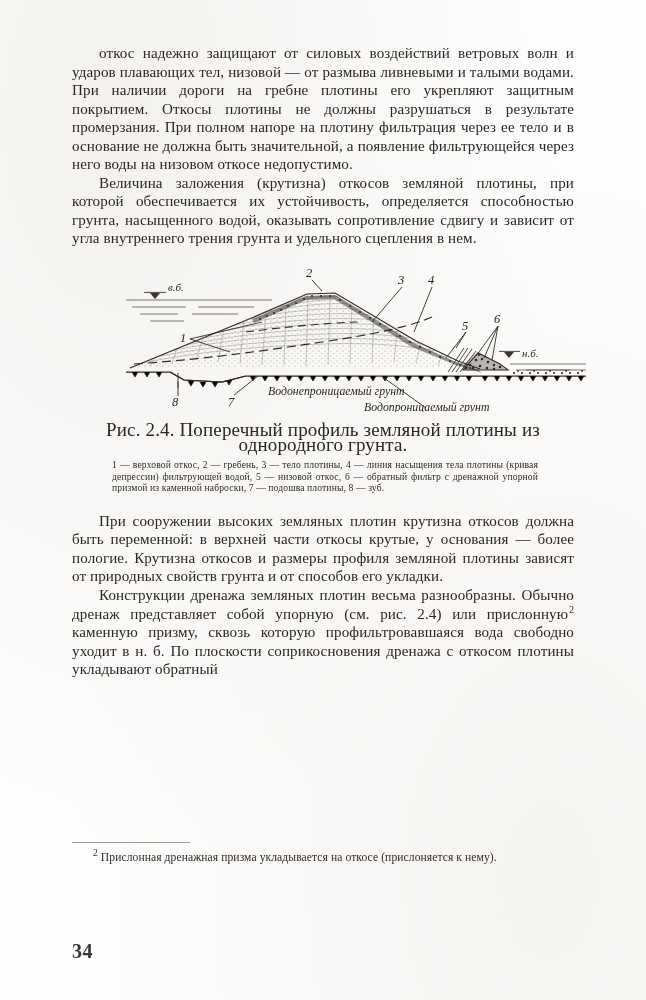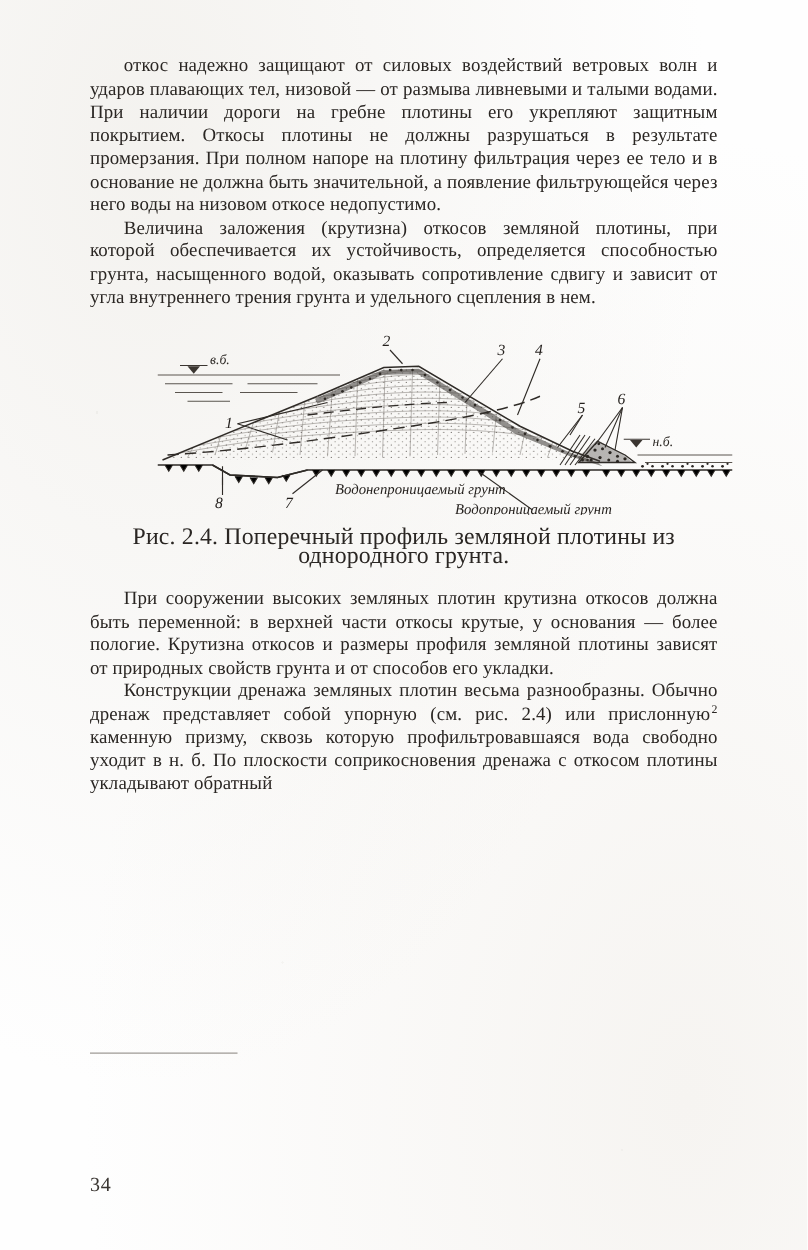--- a/index.html
+++ b/index.html
@@ -109,23 +109,24 @@
     text-indent: 20px;
     color: #2f2b27;
     letter-spacing: 0.08px;
   }
   p.footnote + p.footnote { margin-top: 1px; }
 
   .page-number {
     position: absolute;
     left: 72px;
     top: 940px;
-    font-size: 16px;
+    font-size: 20px;
     color: #3a3632;
     letter-spacing: 0.5px;
+    font-weight: bold;
   }
 
   
   .speckle {
     position: absolute;
     inset: 0;
     pointer-events: none;
     opacity: 0.30;
     background-image:
       radial-gradient(circle at 12% 33%, rgba(120,112,100,.20) 0 1px, transparent 1px),
@@ -378,28 +379,30 @@
             <text x="102" y="146">7</text>
             <text x="46" y="146">8</text>
           </g>
 
           <text x="142" y="135" font-family="Liberation Serif, serif" font-size="11.8" font-style="italic" fill="#231f1c">Водонепроницаемый грунт</text>
           <text x="238" y="151" font-family="Liberation Serif, serif" font-size="11.8" font-style="italic" fill="#231f1c">Водопроницаемый грунт</text>
         </svg>
       </div>
 
       <div class="fig-caption">Рис. 2.4. Поперечный профиль земляной плотины из однородного грунта.</div>
+      <div class="fig-legend">1 — верховой откос, 2 — гребень, 3 — тело плотины, 4 — линия насыщения тела плотины (кривая депрессии) фильтрующей водой, 5 — низовой откос, 6 — обратный фильтр с дренажной упорной призмой из каменной наброски, 7 — подошва плотины, 8 — зуб.</div>
     </div>
 
     <p class="body gap-top" style="margin-top:18px;">При сооружении высоких земляных плотин крутизна откосов должна быть переменной: в верхней части откосы крутые, у основания — более пологие. Крутизна откосов и размеры профиля земляной плотины зависят от природных свойств грунта и от способов его укладки.</p>
 
 
     <p class="body"><span>Конструкции дренажа земляных плотин весьма разнообразны. Обычно дренаж представляет собой упорную (см. рис. 2.4) или прислонную</span><sup class="fn">2</sup><span> каменную призму, сквозь которую профильтровавшаяся вода свободно уходит в н. б. По плоскости соприкосновения дренажа с откосом плотины укладывают обратный</span></p>
 
   </div>
 
   <div class="footnote-rule"></div>
 
   <div class="footnotes">
+    <p class="footnote"><sup class="fn">2</sup> <span>Прислонная дренажная призма укладывается на откосе (прислоняется к нему).</span></p>
   </div>
 
   <div class="page-number">34</div>
 </div>
 
 </body></html>

